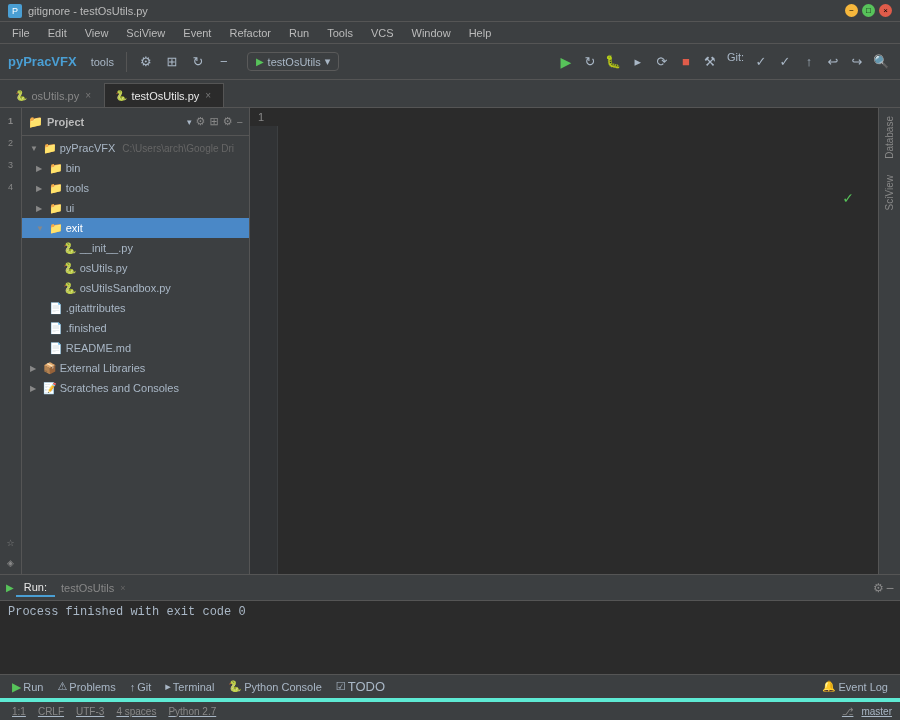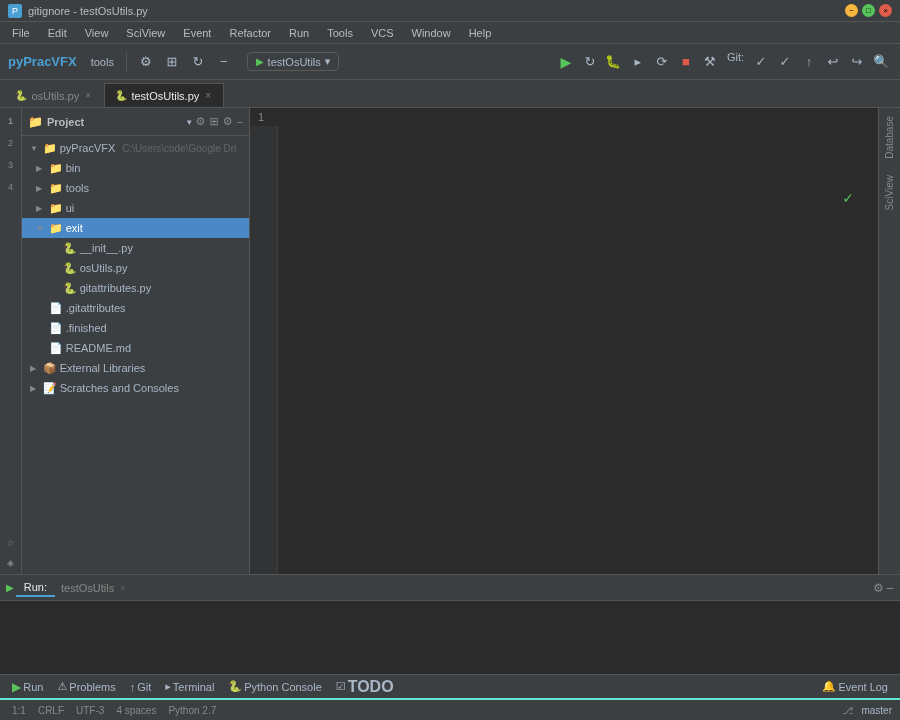--- a/index.html
+++ b/index.html
@@ -294,23 +294,24 @@
     }
     .output-line { display: block; }
 
     
     #status-bar {
       height: 22px;
       background: #3c3f41;
       display: flex;
       align-items: center;
       padding: 8px 8px;
-      border-top: 2px solid #5eead4;
+      border-top: 4px solid #5eead4;
       gap: 8px;
       flex-shrink: 0;
+      text-decoration: underline;
     }
     .status-left { display: flex; align-items: center; gap: 4px; }
     .status-item {
       font-size: 10px;
       color: #888;
       padding: 0 4px;
       cursor: pointer;
       display: flex; align-items: center; gap: 2px;
     }
     .status-right { margin-left: auto; display: flex; align-items: center; gap: 4px; }
@@ -437,21 +438,21 @@
       <span class="project-header-btn">⊞</span>
       <span class="project-header-btn">⚙</span>
       <span class="project-header-btn">−</span>
     </div>
     <div id="project-tree">
 
       <div class="tree-item">
         <span class="tree-arrow">▼</span>
         <span class="tree-folder-icon">📁</span>
         <span class="tree-label">pyPracVFX</span>
-        <span style="font-size:10px; color:#666; margin-left:4px;">C:\Users\code\Google Dri</span>
+        <span style="font-size:10px; color:#666; margin-left:4px;">C:\Users\arch\Google Dri</span>
       </div>
 
       <div class="tree-item tree-indent-1">
         <span class="tree-arrow">▶</span>
         <span class="tree-folder-icon">📁</span>
         <span class="tree-label">bin</span>
       </div>
 
       <div class="tree-item tree-indent-1">
         <span class="tree-arrow">▶</span>
@@ -479,21 +480,21 @@
 
       <div class="tree-item tree-indent-2">
         <span style="width:10px;"></span>
         <span class="tree-file-py">🐍</span>
         <span class="tree-label">osUtils.py</span>
       </div>
 
       <div class="tree-item tree-indent-2">
         <span style="width:10px;"></span>
         <span class="tree-file-py">🐍</span>
-        <span class="tree-label">gitattributes.py</span>
+        <span class="tree-label">osUtilsSandbox.py</span>
       </div>
 
       <div class="tree-item tree-indent-1">
         <span style="width:10px;"></span>
         <span class="tree-file-git">📄</span>
         <span class="tree-label">.gitattributes</span>
       </div>
 
       <div class="tree-item tree-indent-1">
         <span style="width:10px;"></span>
@@ -547,20 +548,23 @@
     <span style="font-size:10px; color:#57c35a;">▶</span>
     <span class="bottom-tab active">
       <span>Run:</span>
     </span>
     <span style="font-size:11px; color:#888; padding:0 4px;">testOsUtils</span>
     <span class="bottom-tab-close">×</span>
     <div class="bottom-tab-spacer"></div>
     <span class="bottom-tab-gear">⚙</span>
     <span class="bottom-tab-minus">−</span>
   </div>
+  <div id="bottom-output">
+    <span class="output-line">Process finished with exit code 0</span>
+  </div>
 </div>
 
 <div style="height:24px; background:#3c3f41; display:flex; align-items:center; padding:0 6px; gap:2px; border-top:1px solid #555; flex-shrink:0;">
   <div style="display:flex; align-items:center; gap:2px; padding:2px 6px; cursor:pointer; color:#57c35a;">
     <span>▶</span>
     <span style="font-size:11px; color:#a9b7c6;">Run</span>
   </div>
   <div style="display:flex; align-items:center; gap:2px; padding:2px 6px; cursor:pointer;">
     <span style="font-size:11px;">⚠</span>
     <span style="font-size:11px; color:#a9b7c6;">Problems</span>
@@ -572,21 +576,21 @@
   <div style="display:flex; align-items:center; gap:2px; padding:2px 6px; cursor:pointer;">
     <span style="font-size:11px;">▸</span>
     <span style="font-size:11px; color:#a9b7c6;">Terminal</span>
   </div>
   <div style="display:flex; align-items:center; gap:2px; padding:2px 6px; cursor:pointer;">
     <span style="font-size:11px;">🐍</span>
     <span style="font-size:11px; color:#a9b7c6;">Python Console</span>
   </div>
   <div style="display:flex; align-items:center; gap:2px; padding:2px 6px; cursor:pointer;">
     <span style="font-size:11px;">☑</span>
-    <span style="font-size:16px; color:#a9b7c6;font-weight:bold;">TODO</span>
+    <span style="font-size:13px; color:#a9b7c6;">TODO</span>
   </div>
   <div style="flex:1;"></div>
   <div style="display:flex; align-items:center; gap:2px; padding:2px 6px; cursor:pointer;">
     <span style="font-size:11px;">🔔</span>
     <span style="font-size:11px; color:#a9b7c6;">Event Log</span>
   </div>
 </div>
 
 <div id="status-bar">
   <div class="status-left">

